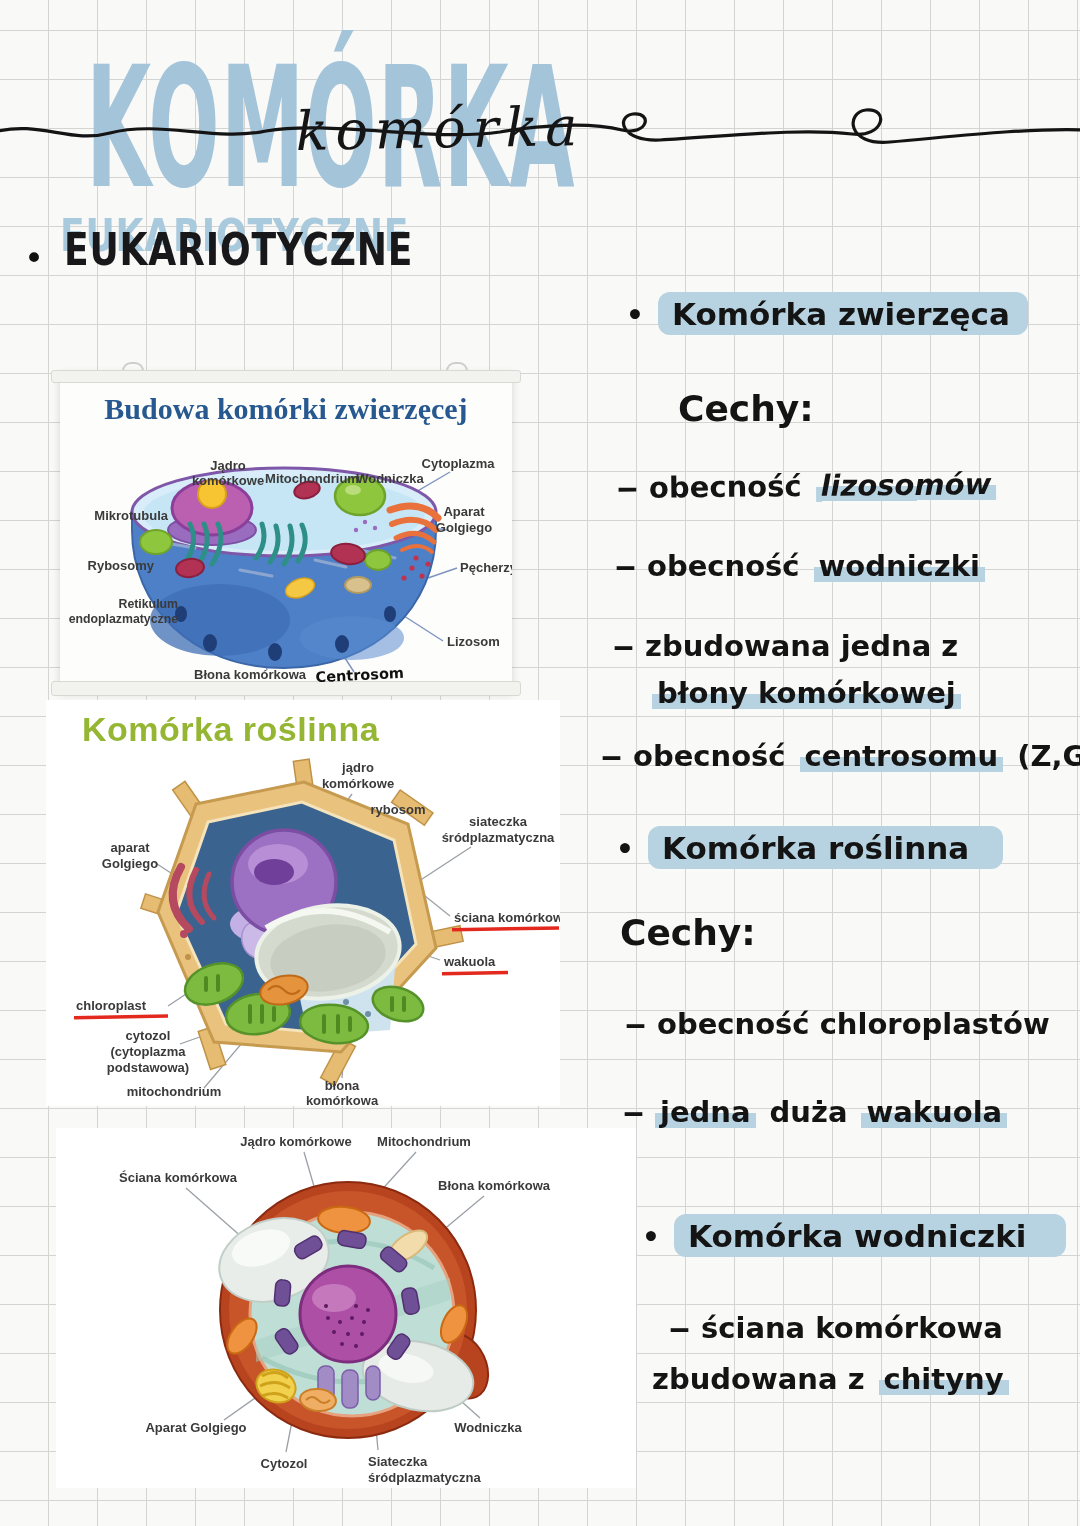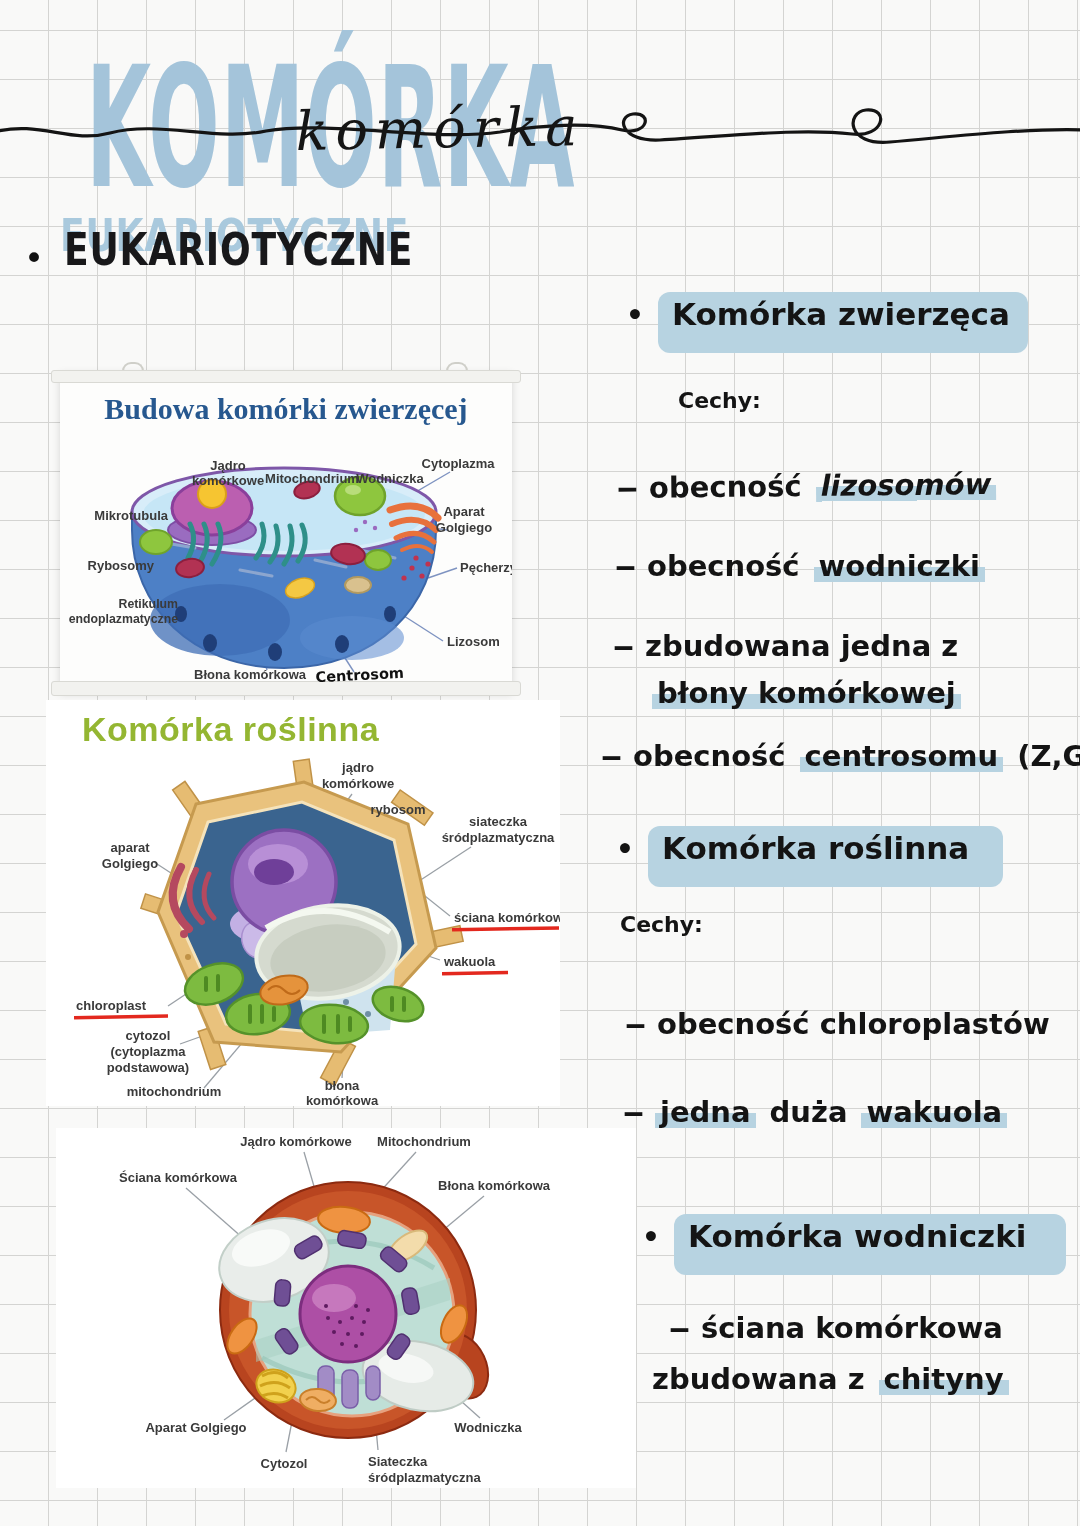--- a/index.html
+++ b/index.html
@@ -59,23 +59,23 @@
   svg text.hand{font-family:"DejaVu Sans",sans-serif;font-weight:700;font-size:14.5px;fill:#111;}
   svg line.ldr{stroke:#7e93c1;stroke-width:1.4;}
   svg line.ldr-g{stroke:#9aa0a6;stroke-width:1.3;}
   
   .note{position:absolute;display:flex;align-items:baseline;gap:14px;white-space:nowrap;
         font-family:"DejaVu Sans",sans-serif;font-weight:700;color:#141414;}
   .note .b{font-size:28px;}
   .note .dash{font-size:30px;transform:scaleX(1.5);transform-origin:center;}
   .nh{font-size:31px;}
   .ni{font-size:29px;}
-  .hl-box{background:#b7d3e1;border-radius:12px;padding:4px 18px 21px 14px;}
+  .hl-box{background:#b7d3e1;border-radius:12px;padding:4px 18px 3px 14px;}
   .hlu{background:linear-gradient(to bottom, transparent 52%, #b7d3e1 52%, #b7d3e1 96%, transparent 96%);padding:0 5px;}
-  .cechy{font-size:22px;}
+  .cechy{font-size:36px;}
 </style>
 </head>
 <body>
 
 <div class="page">
 
   <div class="big-title">KOMÓRKA</div>
 
   <svg class="script-svg" width="1080" height="140" viewBox="0 0 1080 140">
     <path d="M -6,62 C 40,50 70,74 110,63 C 160,50 215,72 266,61 C 330,50 430,72 500,62

